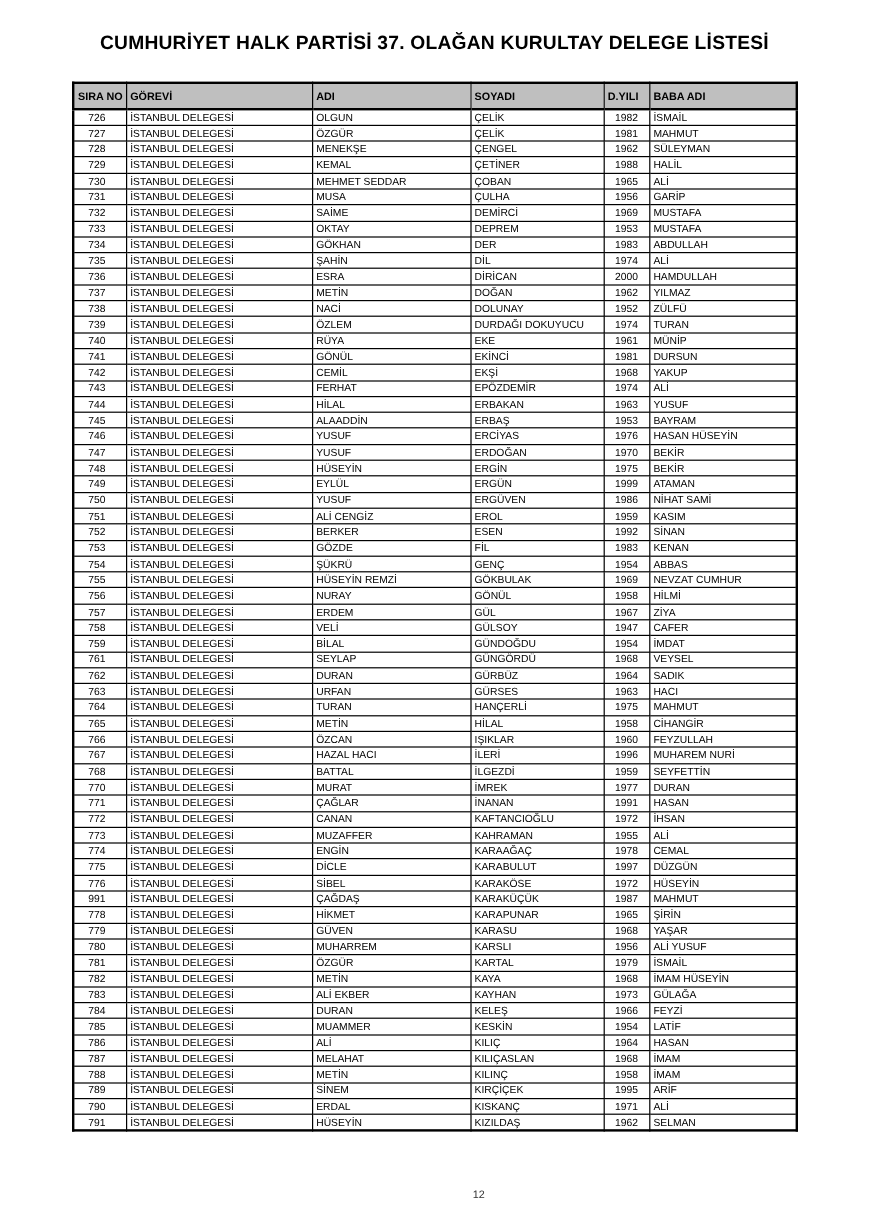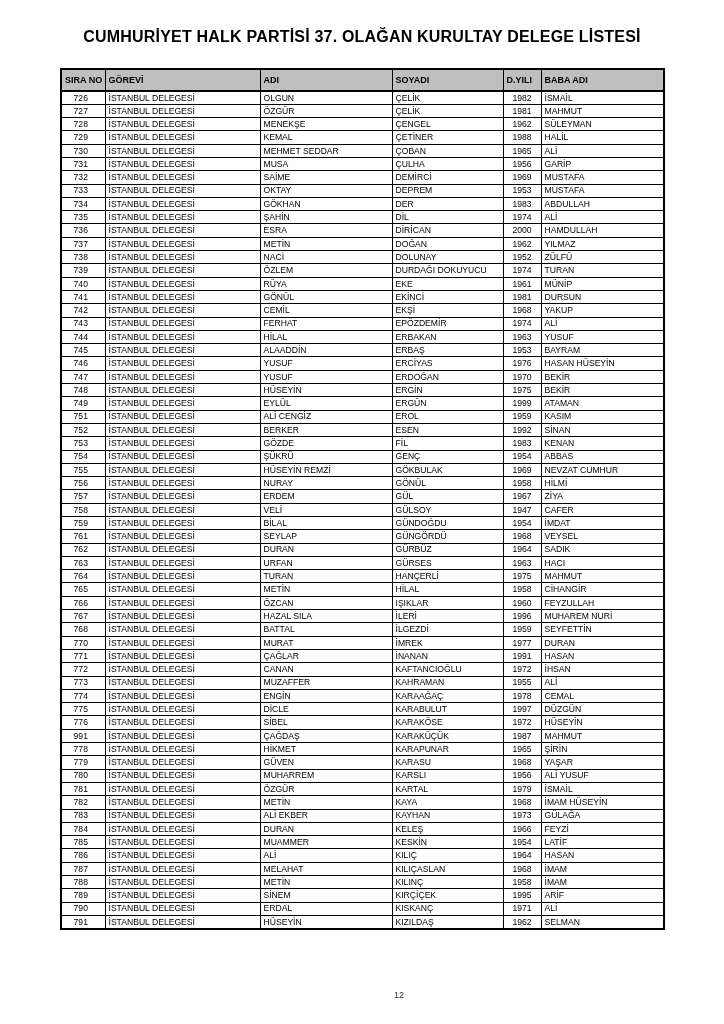--- a/index.html
+++ b/index.html
@@ -283,20 +283,28 @@
         </tr>
         <tr>
           <td class="col0">749</td>
           <td class="col1">İSTANBUL DELEGESİ</td>
           <td class="col2">EYLÜL</td>
           <td class="col3">ERGÜN</td>
           <td class="col4">1999</td>
           <td class="col5">ATAMAN</td>
         </tr>
         <tr>
+          <td class="col0">750</td>
+          <td class="col1">İSTANBUL DELEGESİ</td>
+          <td class="col2">YUSUF</td>
+          <td class="col3">ERGÜVEN</td>
+          <td class="col4">1986</td>
+          <td class="col5">NİHAT SAMİ</td>
+        </tr>
+        <tr>
           <td class="col0">751</td>
           <td class="col1">İSTANBUL DELEGESİ</td>
           <td class="col2">ALİ CENGİZ</td>
           <td class="col3">EROL</td>
           <td class="col4">1959</td>
           <td class="col5">KASIM</td>
         </tr>
         <tr>
           <td class="col0">752</td>
           <td class="col1">İSTANBUL DELEGESİ</td>
@@ -405,21 +413,21 @@
           <td class="col0">766</td>
           <td class="col1">İSTANBUL DELEGESİ</td>
           <td class="col2">ÖZCAN</td>
           <td class="col3">IŞIKLAR</td>
           <td class="col4">1960</td>
           <td class="col5">FEYZULLAH</td>
         </tr>
         <tr>
           <td class="col0">767</td>
           <td class="col1">İSTANBUL DELEGESİ</td>
-          <td class="col2">HAZAL SILA</td>
+          <td class="col2">HAZAL HACI</td>
           <td class="col3">İLERİ</td>
           <td class="col4">1996</td>
           <td class="col5">MUHAREM NURİ</td>
         </tr>
         <tr>
           <td class="col0">768</td>
           <td class="col1">İSTANBUL DELEGESİ</td>
           <td class="col2">BATTAL</td>
           <td class="col3">İLGEZDİ</td>
           <td class="col4">1959</td>

